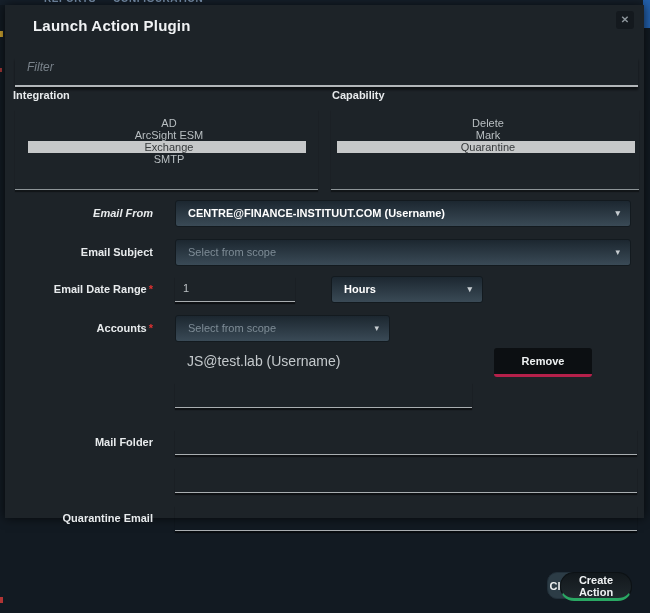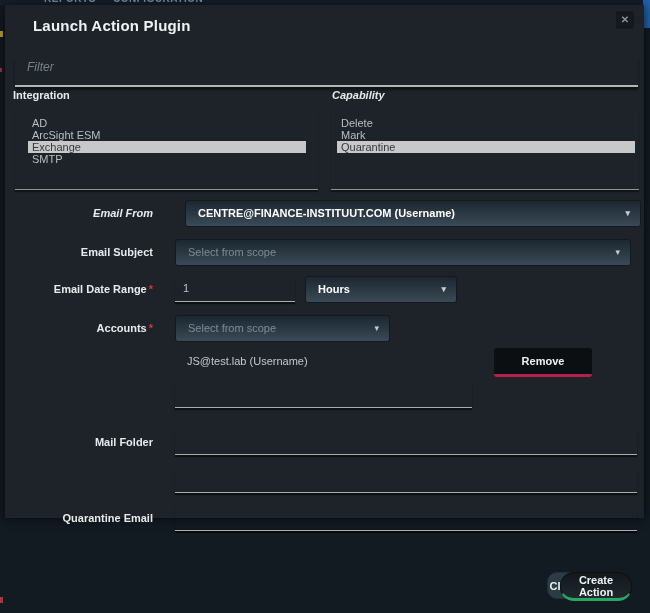--- a/index.html
+++ b/index.html
@@ -55,31 +55,31 @@
     color:#c9ced1; font-size:12px; padding:8px 0 16px 12px;
     font-family:"Liberation Sans", sans-serif;
   }
   .filter-wrap input::placeholder { color:#79828a; font-style:italic; }
 
   
   .col-header {
     position:absolute; top:84px; font-size:11px; font-weight:bold; color:#e7eaec;
   }
   .hdr-integration { left:8px; }
-  .hdr-capability { left:327px;font-style:italic; }
+  .hdr-capability { left:327px; }
   .listbox {
     position:absolute; top:104px; height:81px;
     border-bottom:1px solid #8d9497; box-shadow:0 2px 1px rgba(0,0,0,.4);
     padding-top:8px; overflow:hidden; cursor:pointer;
   }
   .lb-integration { left:10px; width:303px; }
   .lb-capability { left:326px; width:308px; }
   .listbox .opt {
     height:12px; line-height:12px; font-size:11px; color:#b9bfc2;
-    margin:0 12px 0 13px; padding-left:4px; white-space:nowrap;
+    margin:0 12px 0 13px; padding-left:4px; white-space:nowrap;text-align:center;
   }
   .lb-capability .opt { margin:0 4px 0 6px; }
   .listbox .opt.selected { background:#c6c8c9; color:#36393b; }
 
   
   .flabel {
     position:absolute; left:0; width:148px; text-align:right;
     font-size:11px; font-weight:bold; color:#e8ebed; line-height:27px;
     white-space:nowrap;
   }
@@ -97,32 +97,32 @@
   }
   .sel.placeholder { color:#7e8c96; font-weight:normal; }
   .uinput {
     position:absolute; background:transparent; border:none; outline:none;
     border-bottom:1px solid #a9aeb1; box-shadow:0 2px 1px rgba(0,0,0,.5);
     color:#bcc1c4; font-size:11px; padding:0 0 2px 8px; height:26px;
     font-family:"Liberation Sans", sans-serif;
   }
 
   .row-emailfrom { top:195px;font-style:italic; }
-  .sel-emailfrom { left:180px; top:195px; width:456px; }
+  .sel-emailfrom { left:170px; top:195px; width:456px; }
   .row-emailsubject { top:234px; }
   .sel-emailsubject { left:170px; top:234px; width:456px; }
   .row-daterange { top:271px;padding-left:32px; }
   .in-daterange { left:170px; top:271px; width:120px; }
-  .sel-unit { left:300px; top:271px; width:152px; }
+  .sel-unit { left:326px; top:271px; width:152px; }
   .row-accounts { top:310px; }
   .sel-accounts { left:170px; top:310px; width:215px; }
 
   .acct-item-label {
     position:absolute; left:182px; top:343px; height:27px; line-height:27px;
-    font-size:11px; color:#c4c9cc;
+    font-size:14px; color:#c4c9cc;
   }
   .remove-btn {
     position:absolute; left:489px; top:343px; width:98px; height:29px;
     background:#0c0f12; border:none; border-bottom:3px solid #b5204a;
     border-radius:3px; color:#eef1f2; font-size:11px; font-weight:bold;
     cursor:pointer; font-family:"Liberation Sans", sans-serif;
   }
   .in-acct-add { left:170px; top:377px; width:297px; }
 
   .row-mailfolder { top:424px; }

